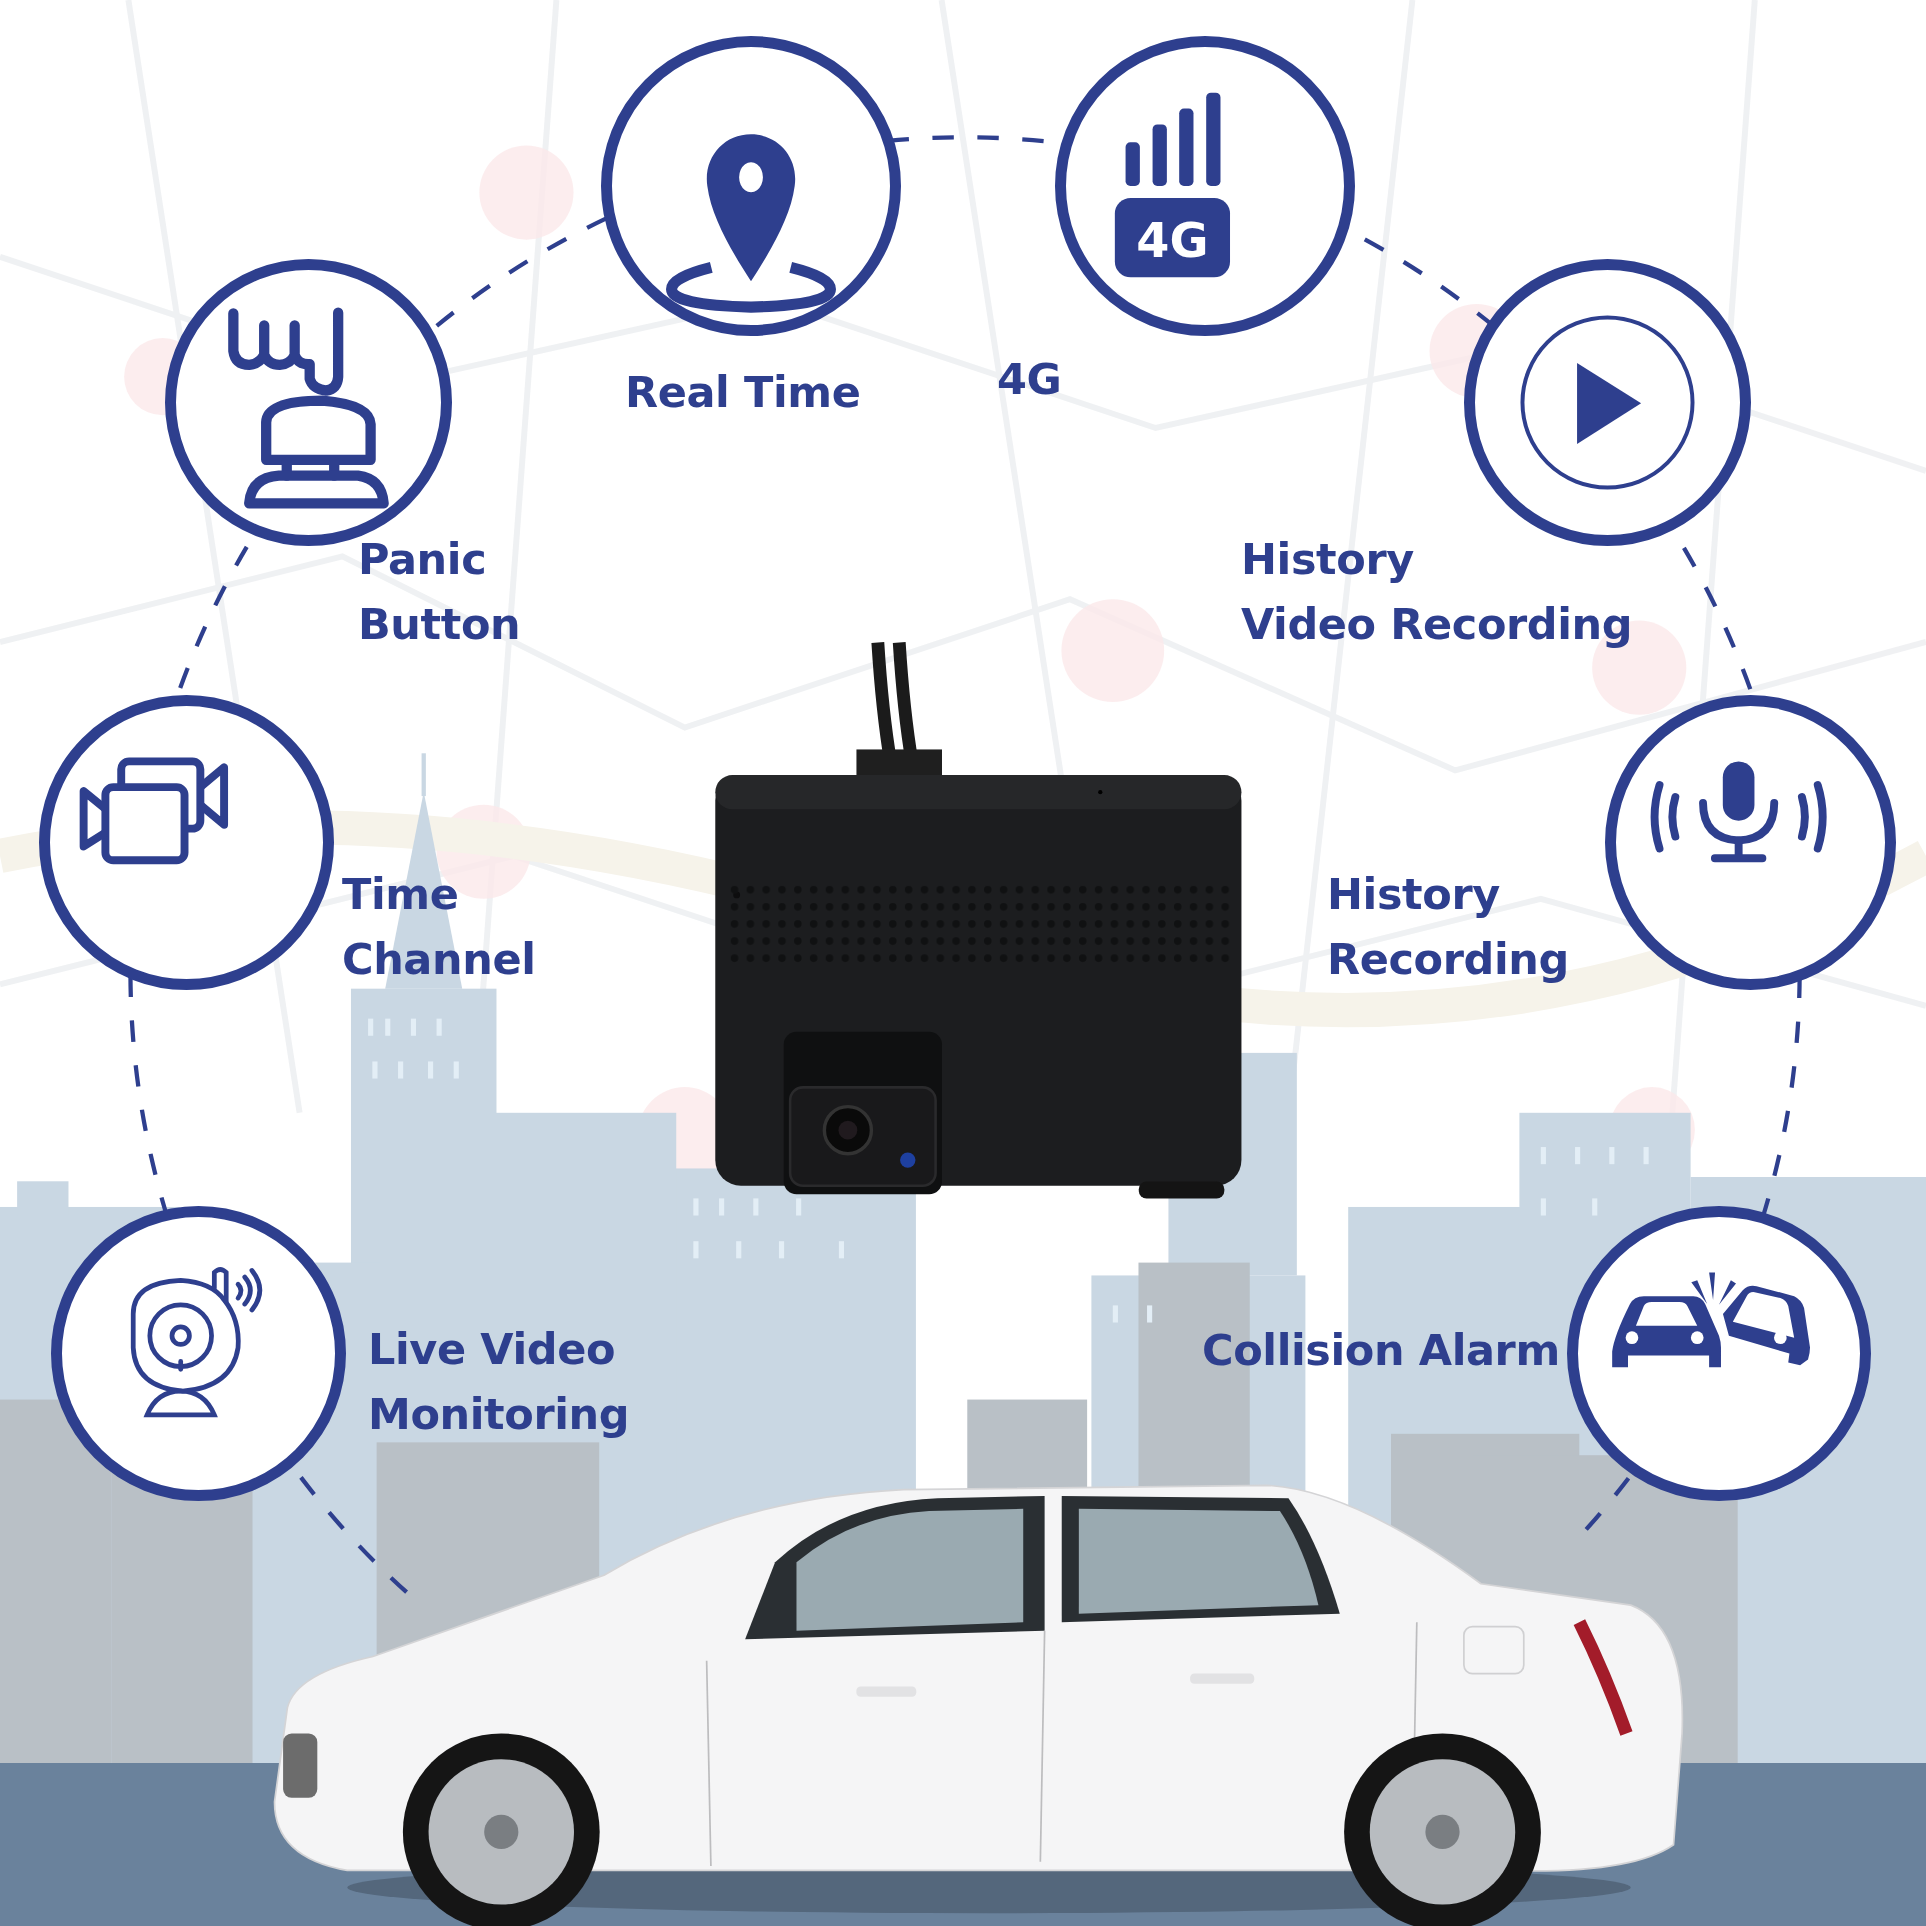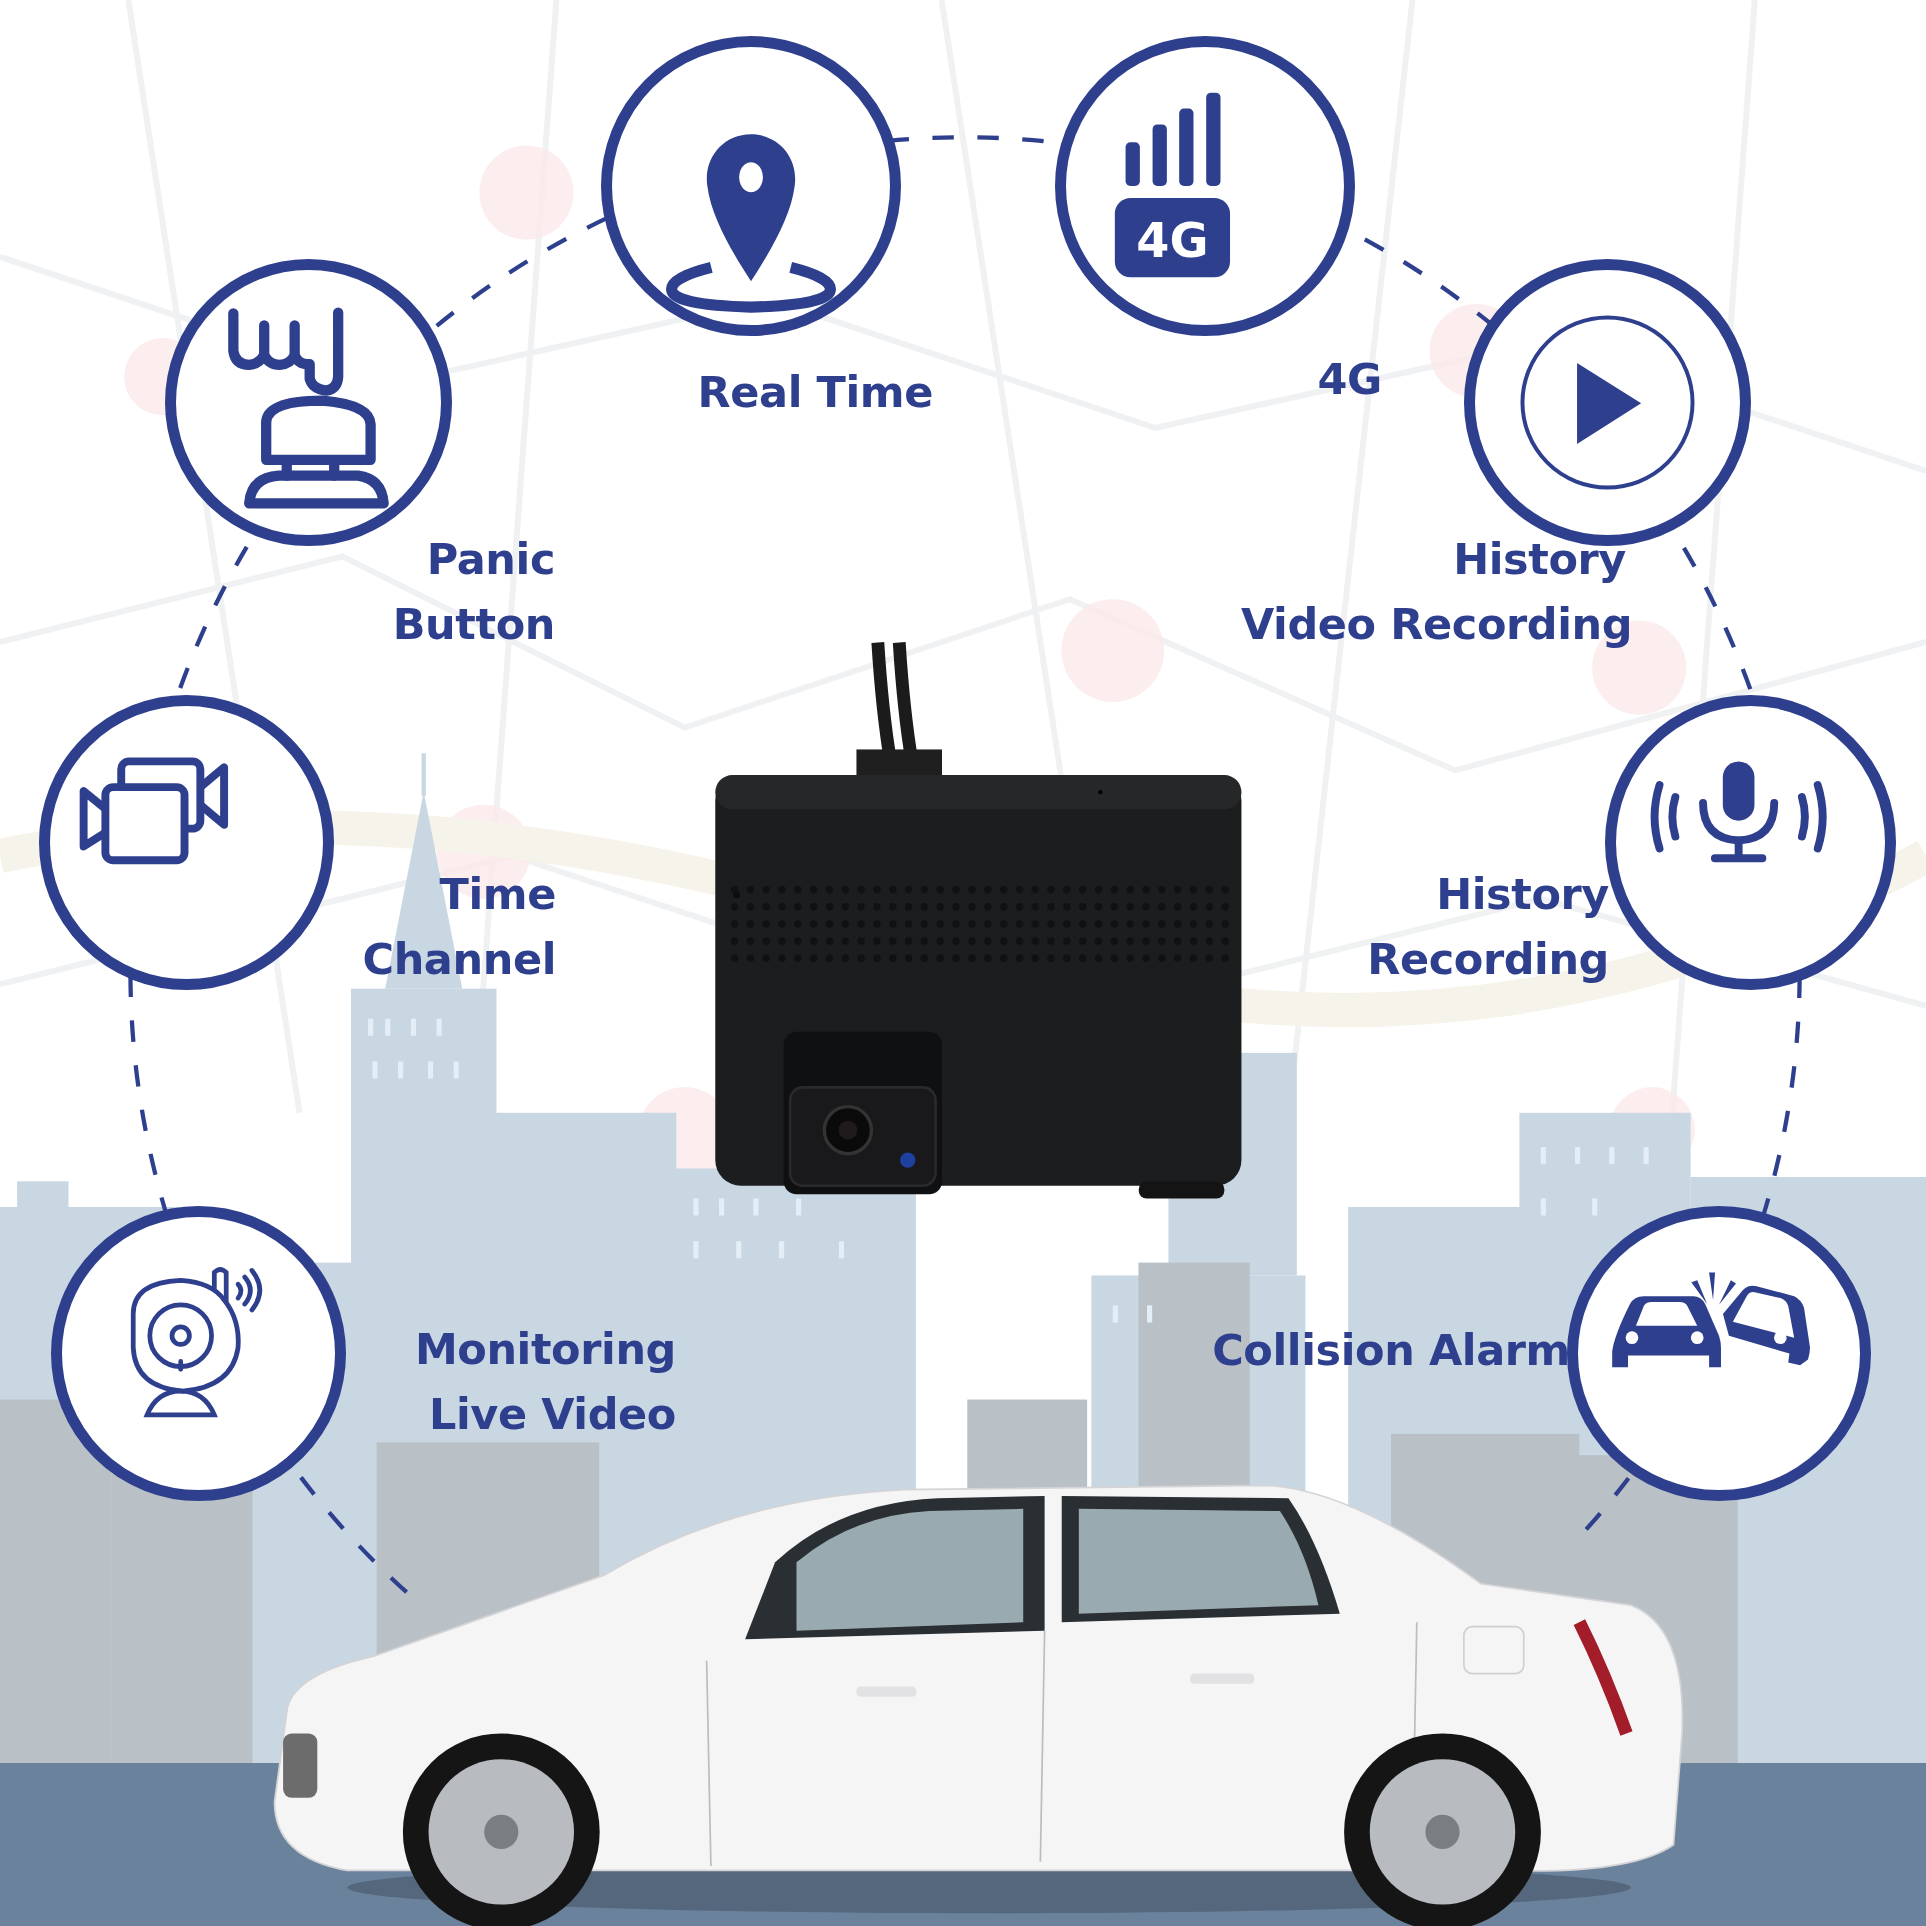--- a/index.html
+++ b/index.html
@@ -14,21 +14,21 @@
   .arc { position: absolute; left: 0; top: 0; width: 1926px; height: 1926px; pointer-events: none; }
   .feature { position: absolute; }
   .feature .ring {
     position: absolute; border-radius: 50%;
     background: #ffffff; border: 11px solid #2e3f8e; box-sizing: border-box;
   }
   .feature .ring svg { position: absolute; left: 0; top: 0; width: 100%; height: 100%; }
   .label {
     position: absolute; color: #2e3f8e; font-weight: bold;
     font-family: "DejaVu Sans", sans-serif; font-size: 43px; line-height: 65px;
-    text-align: right; white-space: nowrap;
+    text-align: left; white-space: nowrap;
     letter-spacing: -0.4px;
   }
   .device { position: absolute; left: 711px; top: 625px; width: 539px; height: 574px; }
   .car { position: absolute; left: 257px; top: 1434px; width: 1464px; height: 492px; }
 </style>
 </head>
 <body>
 
 <svg class="bg-map" viewBox="0 0 4500 4500">
   <g stroke="#eef0f2" stroke-width="14" fill="none" opacity="0.9">
@@ -275,22 +275,22 @@
         <path d="M300 365 L300 385"></path>
         <path d="M215 500 Q240 440 300 440 Q360 440 385 500 Z"></path>
         <path d="M385 180 L385 140 Q400 125 415 140 L415 215"></path>
         <path d="M445 170 Q460 185 445 205"></path>
         <path d="M462 152 Q490 185 462 220"></path>
         <path d="M480 135 Q520 185 480 235"></path>
       </g>
     </svg>
   </div>
   <div class="label" style="left:368px;top:1317px;width:308px;">
+    <div>Live Video</div>
     <div>Monitoring</div>
-    <div>Live Video</div>
   </div>
 </div>
 
 <div class="feature">
   <div class="ring" style="left:1567px;top:1206px;width:304px;height:295px;">
     <svg viewBox="0 0 710 690">
       <g fill="#2e3f8e">
         <path d="M85 340 Q90 300 130 220 Q140 200 165 200 L290 200 Q310 200 320 220 L355 300 Q360 315 360 330 L360 380 L330 380 L330 350 L125 350 L125 380 L85 380 Z M145 275 L300 275 L275 225 Q270 215 255 215 L185 215 Q170 215 165 225 Z"></path>
         <path d="M365 245 L415 185 Q430 170 450 175 L545 200 Q565 210 570 230 L585 330 Q585 345 580 360 L560 375 L530 368 L533 345 L380 300 Z M390 265 L545 305 L530 225 Q525 210 510 205 L445 190 Q432 188 425 200 Z"></path>
         <path d="M330 140 L345 140 L340 210 Z M285 165 L300 160 L325 220 Z M385 160 L398 168 L355 222 Z"></path>

